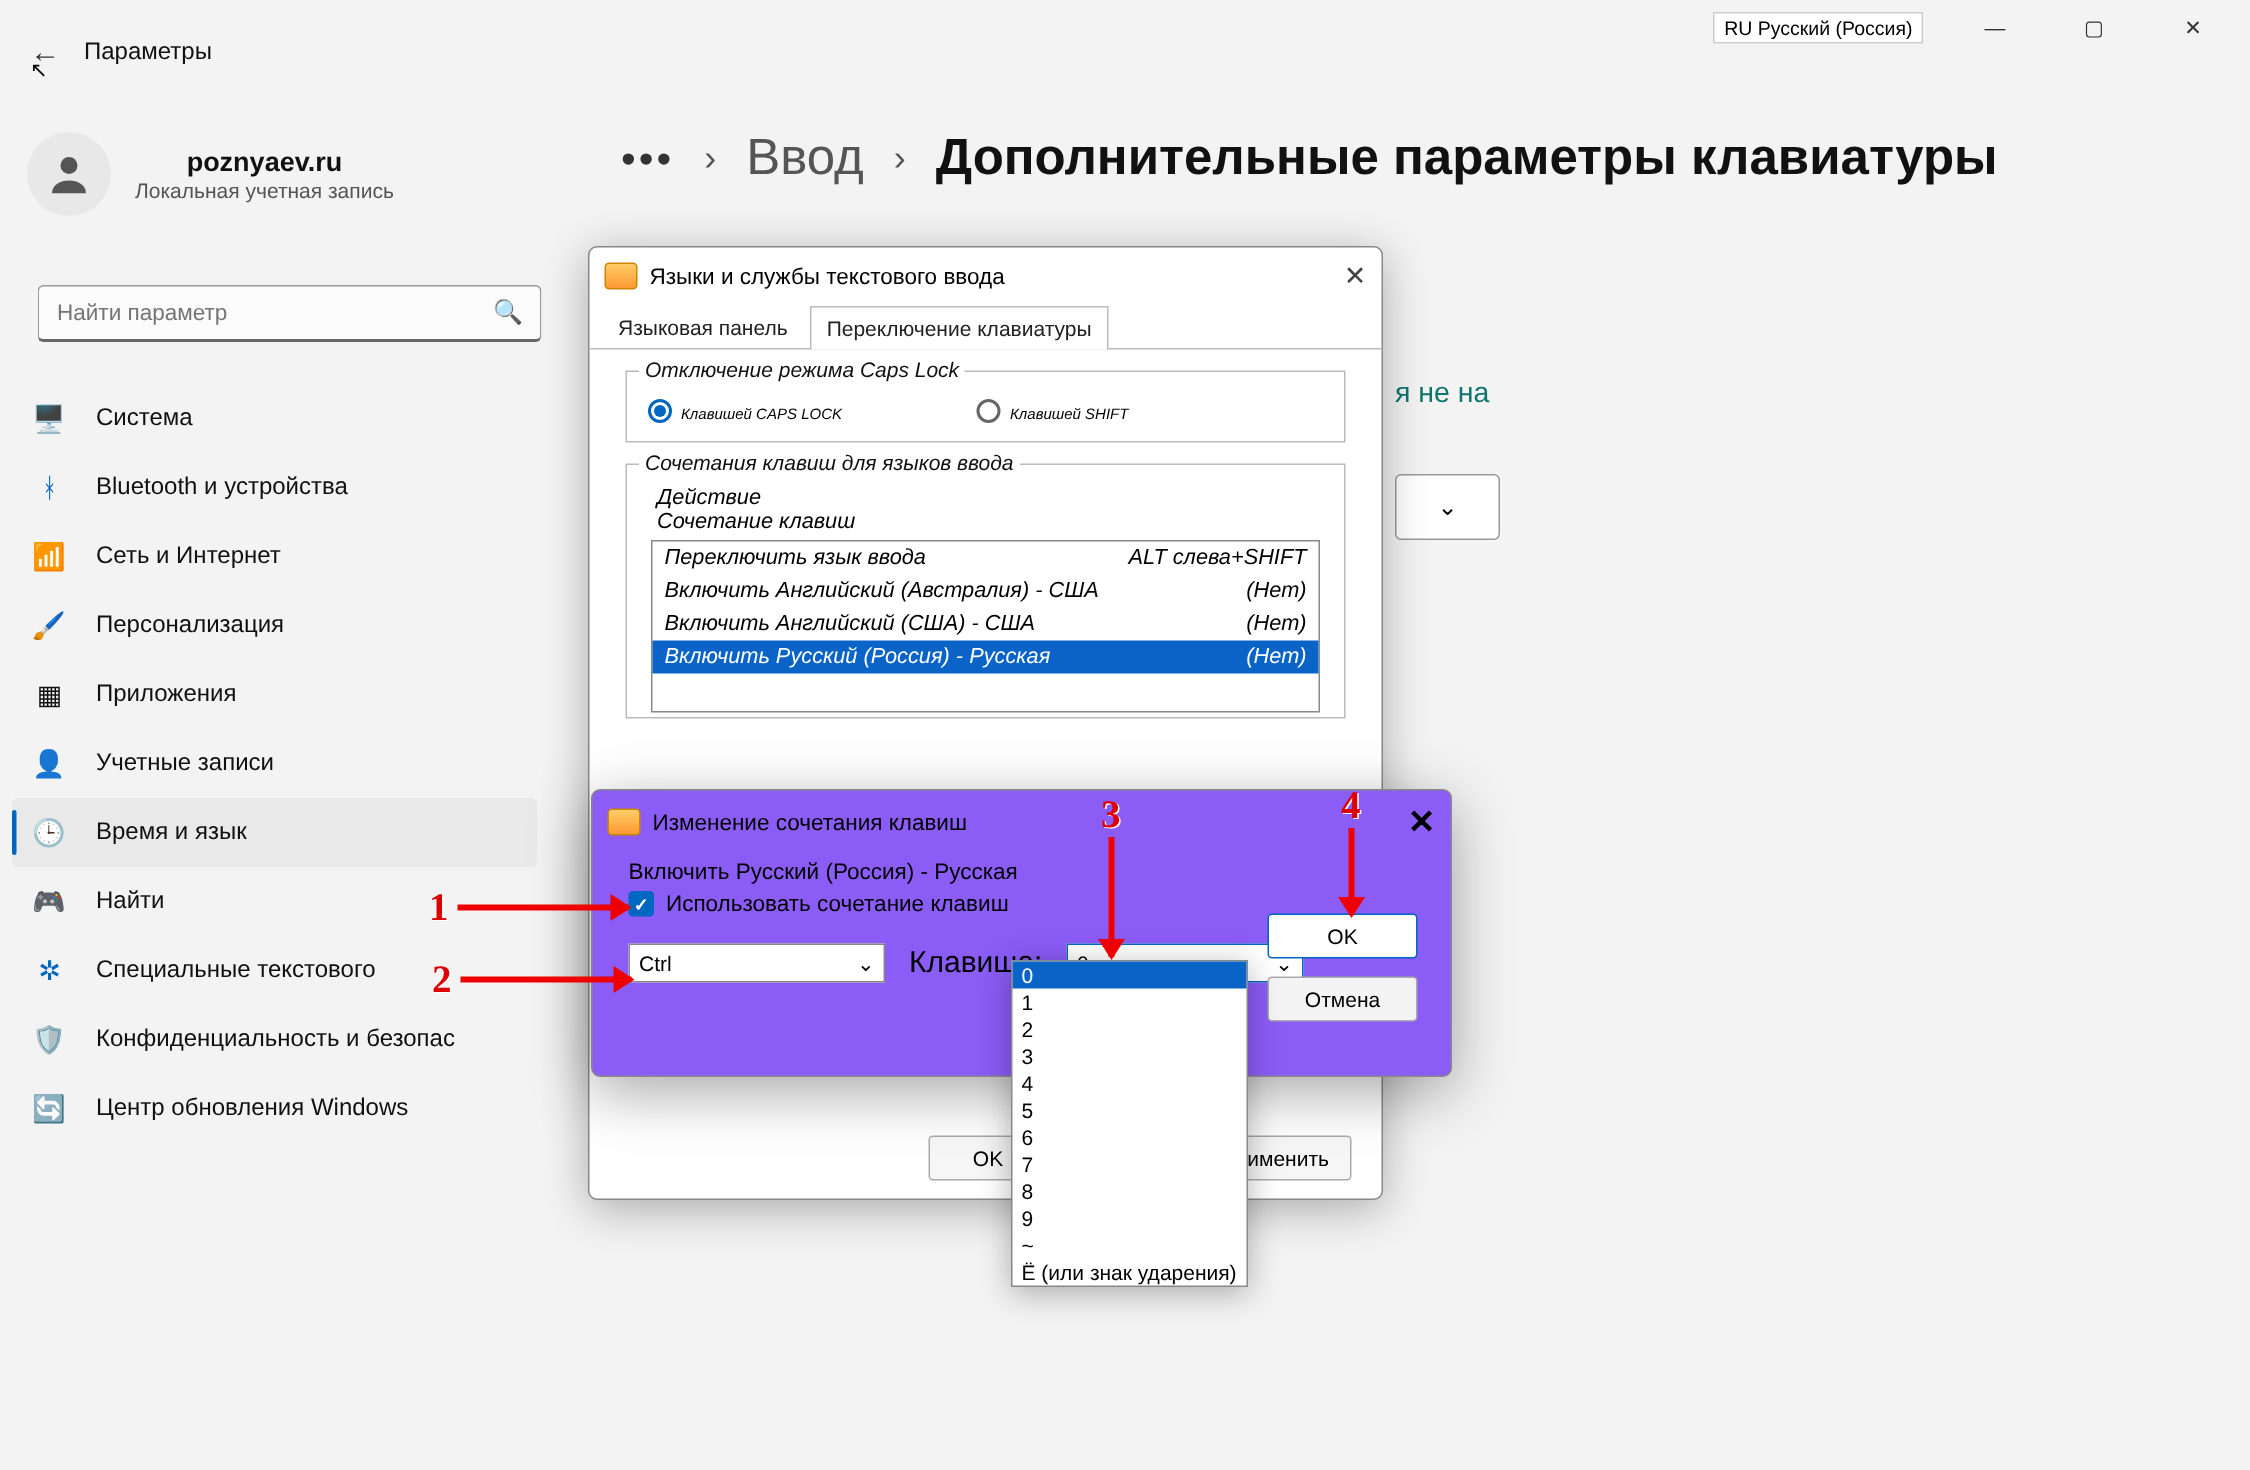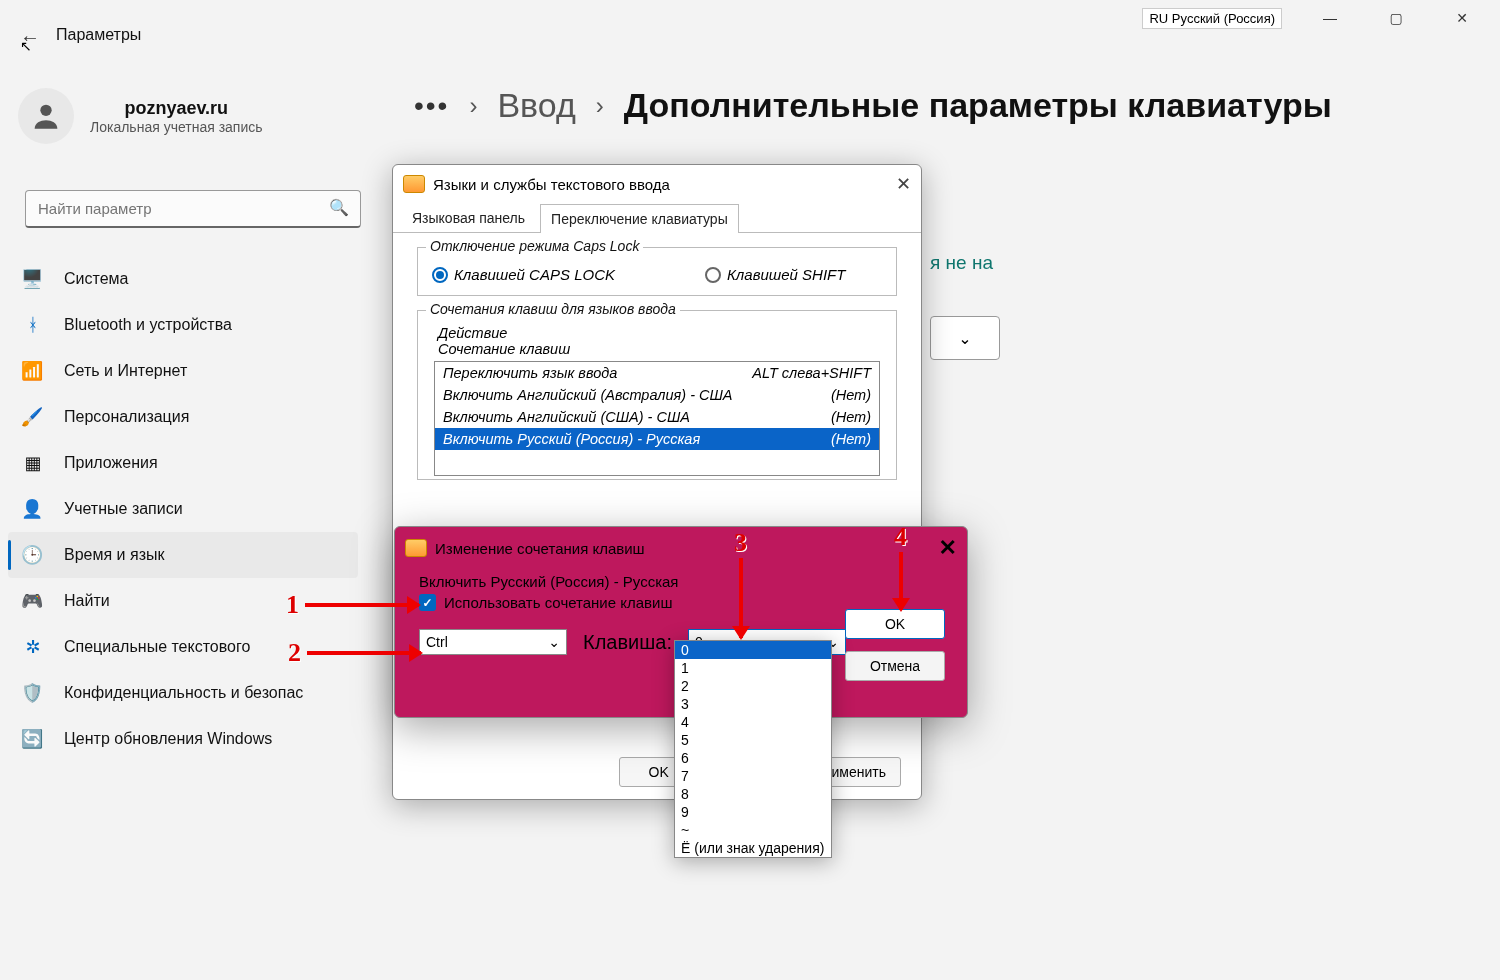--- a/index.html
+++ b/index.html
@@ -49,40 +49,40 @@
 .dlg1 { position:absolute; top:164px; left:392px; width:530px; height:636px; background:#fff; border:1px solid #888; box-shadow: 0 6px 30px rgba(0,0,0,.3); border-radius:6px; }
 .dlg1 .titlebar { display:flex; align-items:center; padding: 8px 10px; font-size:15px; }
 .dlg1 .ti { width:22px; height:18px; background: linear-gradient(180deg,#fc6 0%,#f93 100%); border-radius:3px; margin-right:8px; border:1px solid #c80;}
 .dlg1 .closex { margin-left:auto; font-size:18px; color:#444; }
 .tabs { display:flex; border-bottom:1px solid #bbb; padding-left:8px; gap:4px; }
 .tab { padding: 6px 10px; font-size:14px; border:1px solid transparent; border-bottom:none; color:#222; }
 .tab.active { border-color:#bbb; background:#fff; position:relative; top:1px; }
 .group { margin: 14px 24px 0 24px; border:1px solid #bbb; padding:8px 10px 12px 10px; position:relative;font-style:italic; }
 .group .legend { position:absolute; top:-10px; left:8px; background:#fff; padding:0 4px; font-size:14px; color:#111; }
 .radios { display:flex; gap: 90px; padding: 10px 4px 0 4px; }
-.radio { display:flex; align-items:center; gap:6px; font-size:15px;}
+.radio { display:flex; align-items:flex-end; gap:6px; font-size:10px;}
 .radio .dot { width:16px;height:16px;border:2px solid #0067c0;border-radius:50%;display:flex;align-items:center;justify-content:center;}
 .radio .dot.on::after { content:''; width:8px;height:8px;background:#0067c0;border-radius:50%;}
 .radio .dot.off { border-color:#666; }
 .tablehdr { display:flex; justify-content:space-between; padding: 6px 10px 2px 10px; font-size:14.5px;flex-direction:column; }
 .listbox { border:1px solid #888; margin: 2px 6px 0 6px; height:115px; background:#fff; }
 .listrow { display:flex; justify-content:space-between; padding:3px 8px; font-size:14.5px; }
 .listrow.sel { background:#0a64c8; color:#fff; }
 .dlg1-btns { position:absolute; bottom:12px; right:20px; display:flex; gap:10px; }
 .btn95 { min-width:80px; height:30px; padding:0 14px; background:#f6f6f6; border:1px solid #aaa; font-size:14px; border-radius:3px; }
 
 
-.dlg2 { position:absolute; top:526px; left:394px; width:574px; height:192px; background:#be185d; border:1px solid #888; box-shadow: 0 10px 40px rgba(0,0,0,.35); border-radius:6px; }
+.dlg2 { position:absolute; top:526px; left:394px; width:574px; height:192px; background:#8b5cf6; border:1px solid #888; box-shadow: 0 10px 40px rgba(0,0,0,.35); border-radius:6px; }
 .dlg2 .titlebar2 { display:flex; align-items:center; padding: 8px 10px; font-size:15px; }
 .dlg2 .closex2 { margin-left:auto; font-size:22px; font-weight:600; }
 .body2 { padding: 4px 24px; font-size:15px; }
 .chkrow { display:flex; align-items:center; gap:8px; margin-top:4px;}
 .chk { width:17px;height:17px;background:#0067c0;border-radius:3px;display:flex;align-items:center;justify-content:center;color:#fff;font-size:12px;font-weight:700;}
 .row3 { display:flex; align-items:center; gap:16px; margin-top:18px;}
-.combo { width:148px;height:26px;border:1px solid #888; display:flex;align-items:center;justify-content:space-between;padding:0 6px;font-size:14px;background:#fff;}
+.combo { width:171px;height:26px;border:1px solid #888; display:flex;align-items:center;justify-content:space-between;padding:0 6px;font-size:14px;background:#fff;}
 .klbl { font-size:20px;}
 .combo2 { position:absolute; top:640px; left:674px; width:158px; border:1px solid #888; background:#fff; box-shadow:0 4px 20px rgba(0,0,0,.3);}
 .combo2 .sel { background:#0a64c8;color:#fff;}
 .combo2 div { padding:1px 6px; font-size:14px; }
 .okcol { position:absolute; right:22px; top:82px; display:flex; flex-direction:column; gap:12px; }
 .okbtn { width:100px; height:30px; border:1.5px solid #0067c0; background:#fff; font-size:14px; border-radius:3px;}
 .cancelbtn { width:100px; height:30px; border:1px solid #aaa; background:#f4f4f4; font-size:14px; border-radius:3px;}
 
 
 .ann { position:absolute; pointer-events:none; }

